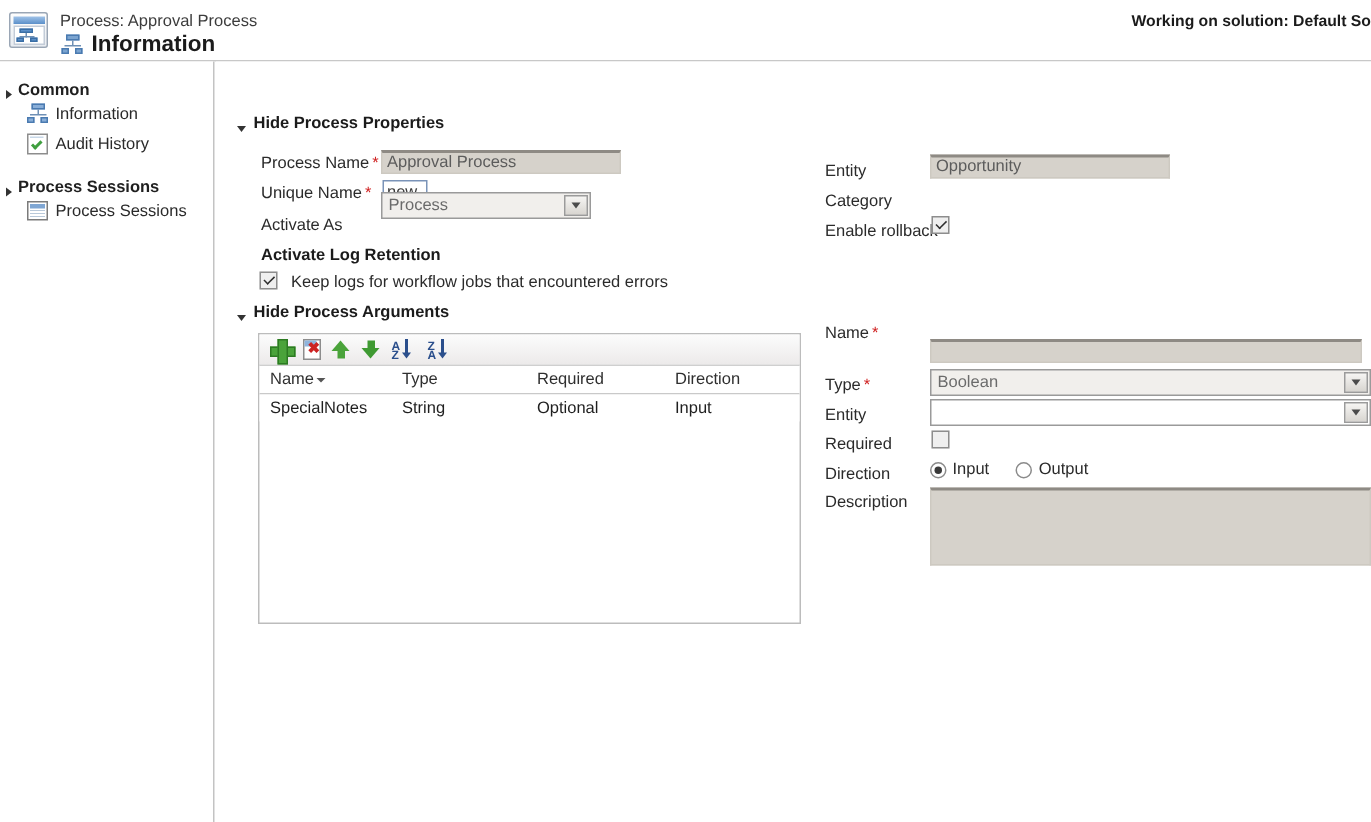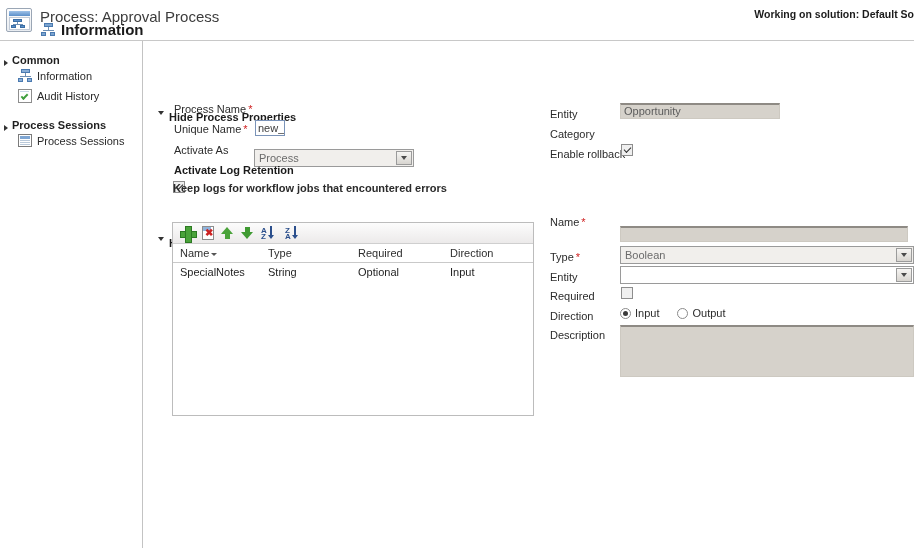--- a/index.html
+++ b/index.html
@@ -38,21 +38,21 @@
   }
   .proc-icon .n1 { left: 6px; top: 10px; width: 9px; height: 3px; }
   .proc-icon .n2 { left: 4px; top: 16px; width: 5px; height: 3px; }
   .proc-icon .n3 { left: 13px; top: 16px; width: 5px; height: 3px; }
   .proc-icon .ln { position: absolute; background: #6f90b5; }
   .proc-icon .l1 { left: 10px; top: 13px; width: 1px; height: 3px; }
   .proc-icon .l2 { left: 6px; top: 15px; width: 10px; height: 1px; }
 
   .crumb-title {
     position: absolute; left: 40px; top: 8px;
-    font-size: 15px; color: #3c3c3c;
+    font-size: 11px; color: #3c3c3c;
   }
   .page-heading {
     position: absolute; left: 41px; top: 21px;
     display: flex; align-items: center; gap: 5px;
   }
   .page-heading .htext {
     font-size: 15px; font-weight: bold; color: #1b1b1b;
   }
   .mini-proc {
     position: relative; width: 15px; height: 14px; display: inline-block;
@@ -148,24 +148,23 @@
   .tab.inactive {
     border-color: #cfcfcf; background: #fbfbfb; margin-left: -1px;
   }
   .tab.active {
     background: #ffffff; border-color: #c0c0c0;
     margin-bottom: -1px; height: 23px;
   }
 
   
   .section-toggle {
-    position: absolute; display: flex; align-items: flex-start; gap: 5px;
+    position: absolute; display: flex; align-items: flex-end; gap: 5px;
     font-size: 11px; font-weight: bold; color: #1b1b1b;
     cursor: default;
-    margin-top: 35px;
   }
   .tri-down {
     width: 0; height: 0;
     border-top: 4px solid #333;
     border-left: 3.5px solid transparent;
     border-right: 3.5px solid transparent;
   }
 
   
   .flabel {
@@ -406,43 +405,44 @@
 
 
   <div class="section-toggle" style="left:14px; top:35px;">
     <span class="tri-down"></span>
     <span>Hide Process Properties</span>
   </div>
 
   <div class="flabel" style="left:30px; top:62px;">
     <span>Process Name</span><span class="req">*</span>
   </div>
+  <div class="ro-field" style="left:110px; top:59px; width:160px;">Approval Process</div>
 
   <div class="flabel" style="left:30px; top:82px;">
     <span>Unique Name</span><span class="req">*</span>
   </div>
   <div style="position:absolute; left:111px; top:79px; width:30px; height:16px; background:#ffffff; border:1px solid #7a93b8; font-size:11px; color:#3a3a3a; line-height:14px; padding-left:2px; overflow:hidden;">new_</div>
 
   <div class="flabel" style="left:30px; top:103px;">Activate As</div>
-  <div class="combo readonly" style="left:110px; top:108px; width:160px;">
+  <div class="combo readonly" style="left:110px; top:87px; width:140px;">
     <span>Process</span>
     <span class="arrowbox"></span>
   </div>
 
   <div class="flabel" style="left:406px; top:67px;">Entity</div>
   <div class="ro-field" style="left:476px; top:62px; width:160px;">Opportunity</div>
 
   <div class="flabel" style="left:406px; top:87px;">Category</div>
 
   <div class="flabel" style="left:406px; top:107px;">Enable rollback</div>
   <div class="cbox checked" style="left:477px; top:103px;"></div>
 
   <div class="flabel" style="left:30px; top:123px; font-weight:bold; color:#1b1b1b;">Activate Log Retention</div>
   <div class="cbox checked" style="left:29px; top:140px;"></div>
-  <div class="flabel" style="left:29px; top:141px;font-weight:bold;">Keep logs for workflow jobs that encountered errors</div>
+  <div class="flabel" style="left:50px; top:141px;">Keep logs for workflow jobs that encountered errors</div>
 
   <div class="section-toggle" style="left:14px; top:161px;">
     <span class="tri-down"></span>
     <span>Hide Process Arguments</span>
   </div>
 
   <div class="grid-panel">
     <div class="grid-toolbar">
       <span class="tbtn ic-plus"></span>
       <span class="tbtn ic-del"></span>

